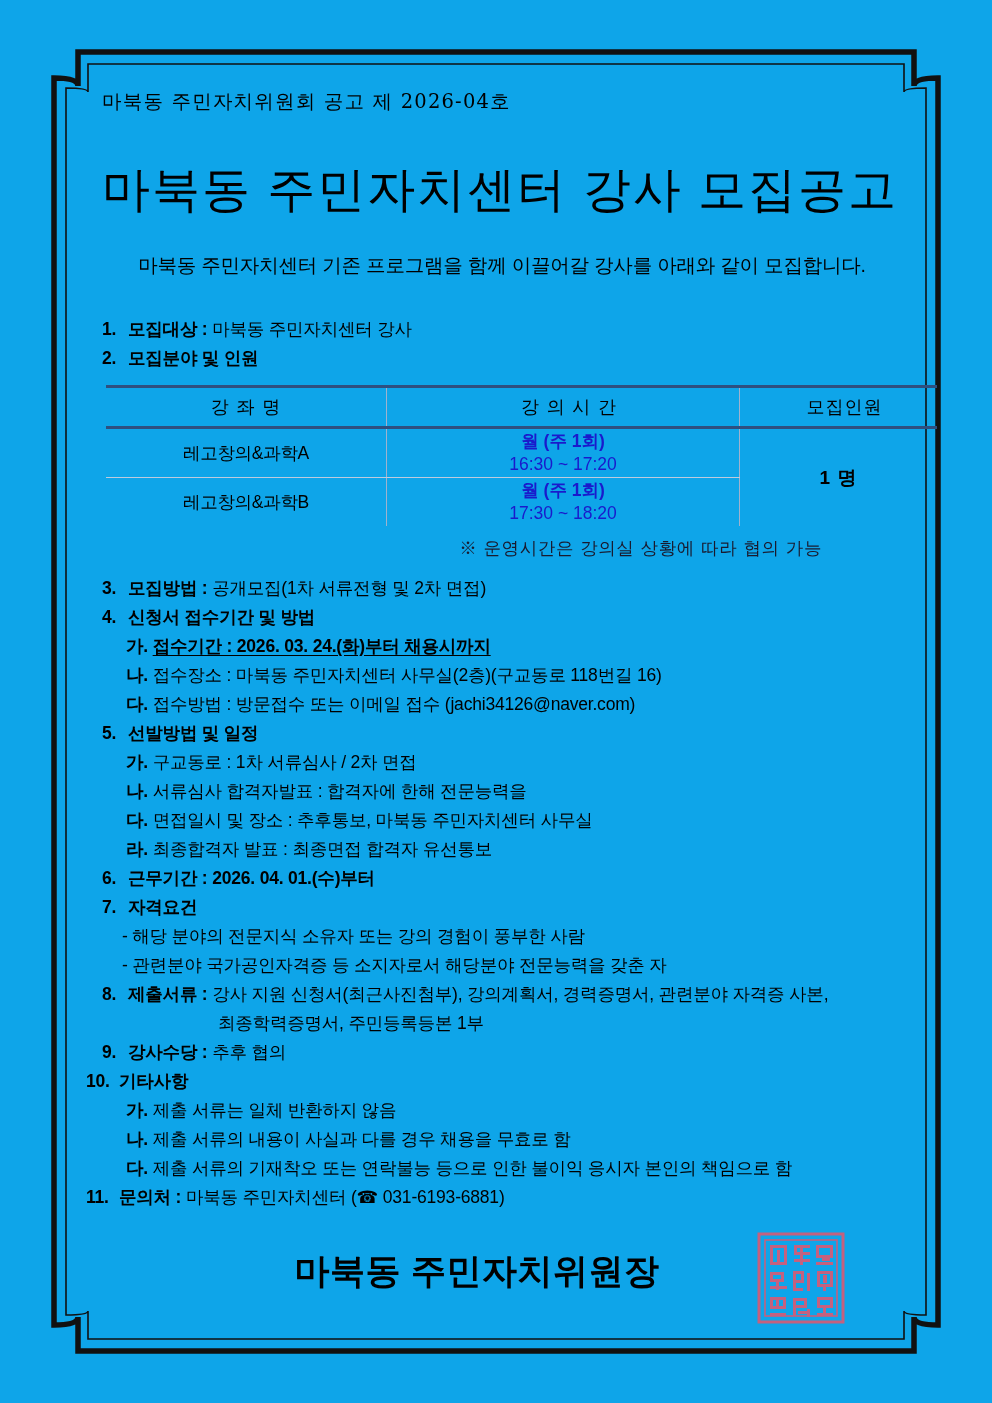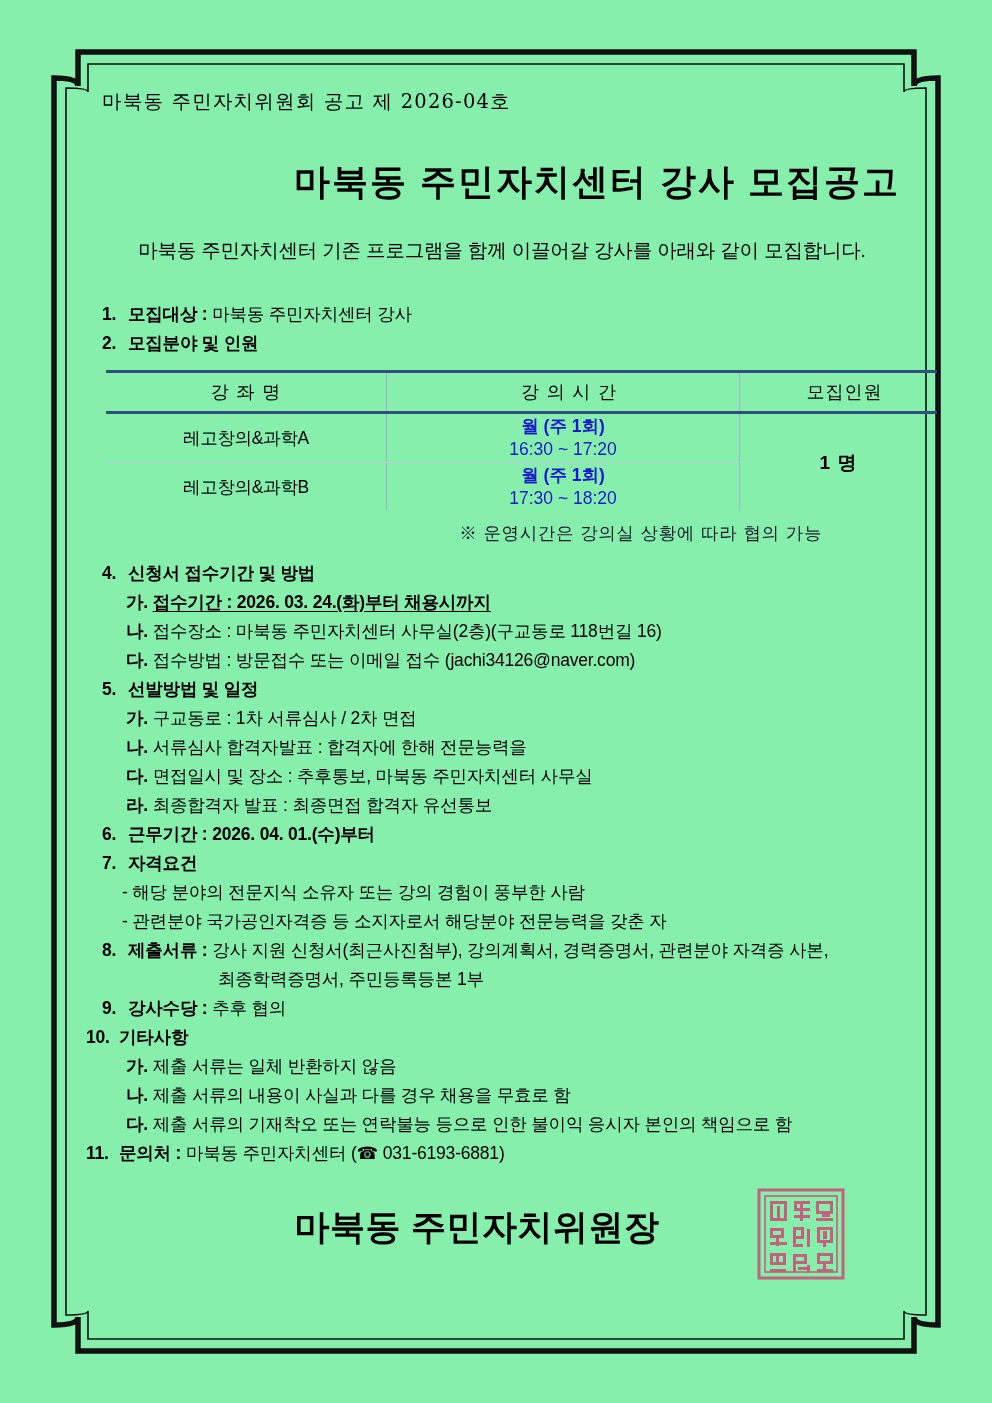--- a/index.html
+++ b/index.html
@@ -11,21 +11,21 @@
   body {
     font-family: "Liberation Sans", "DejaVu Sans", sans-serif;
     color: #000000;
     -webkit-font-smoothing: antialiased;
   }
 
   #page {
     position: relative;
     width: 992px;
     height: 1403px;
-    background: #86efac;
+    background: #0ea5e9;
     overflow: hidden;
     box-sizing: border-box;
   }
 
   
   .frame-svg {
     position: absolute;
     left: 0;
     top: 0;
     width: 992px;
@@ -47,23 +47,23 @@
   .doc-number {
     font-family: "DejaVu Serif", "Liberation Serif", serif;
     font-size: 19.5px;
     letter-spacing: 1.2px;
     color: #000;
     margin: 0 0 0 2px;
     white-space: nowrap;
   }
 
   .title {
-    text-align: right;
-    font-size: 36px;
-    font-weight: bold;
+    text-align: center;
+    font-size: 48px;
+    font-weight: normal;
     letter-spacing: 2px;
     margin: 43px 0 0 0;
     padding-right: 14px;
   }
 
   .subtitle {
     text-align: center;
     font-size: 19.5px;
     font-weight: normal;
     letter-spacing: -0.2px;
@@ -225,20 +225,24 @@
             </td>
           </tr>
         </tbody>
       </table>
     </div>
 
     <div class="tbl-note">※ 운영시간은 강의실 상황에 따라 협의 가능</div>
 
     <div style="height:14px"></div>
 
+    <div class="line lvl1">
+      <span class="num">3.</span><span>모집방법 :</span>
+      <span class="rest">공개모집(1차 서류전형 및 2차 면접)</span>
+    </div>
 
     <div class="line lvl1">
       <span class="num">4.</span><span>신청서 접수기간 및 방법</span>
     </div>
     <div class="line lvl2">
       <span class="tag">가.</span>
       <span class="b u">접수기간 : 2026. 03. 24.(화)부터 채용시까지</span>
     </div>
     <div class="line lvl2">
       <span class="tag">나.</span>

